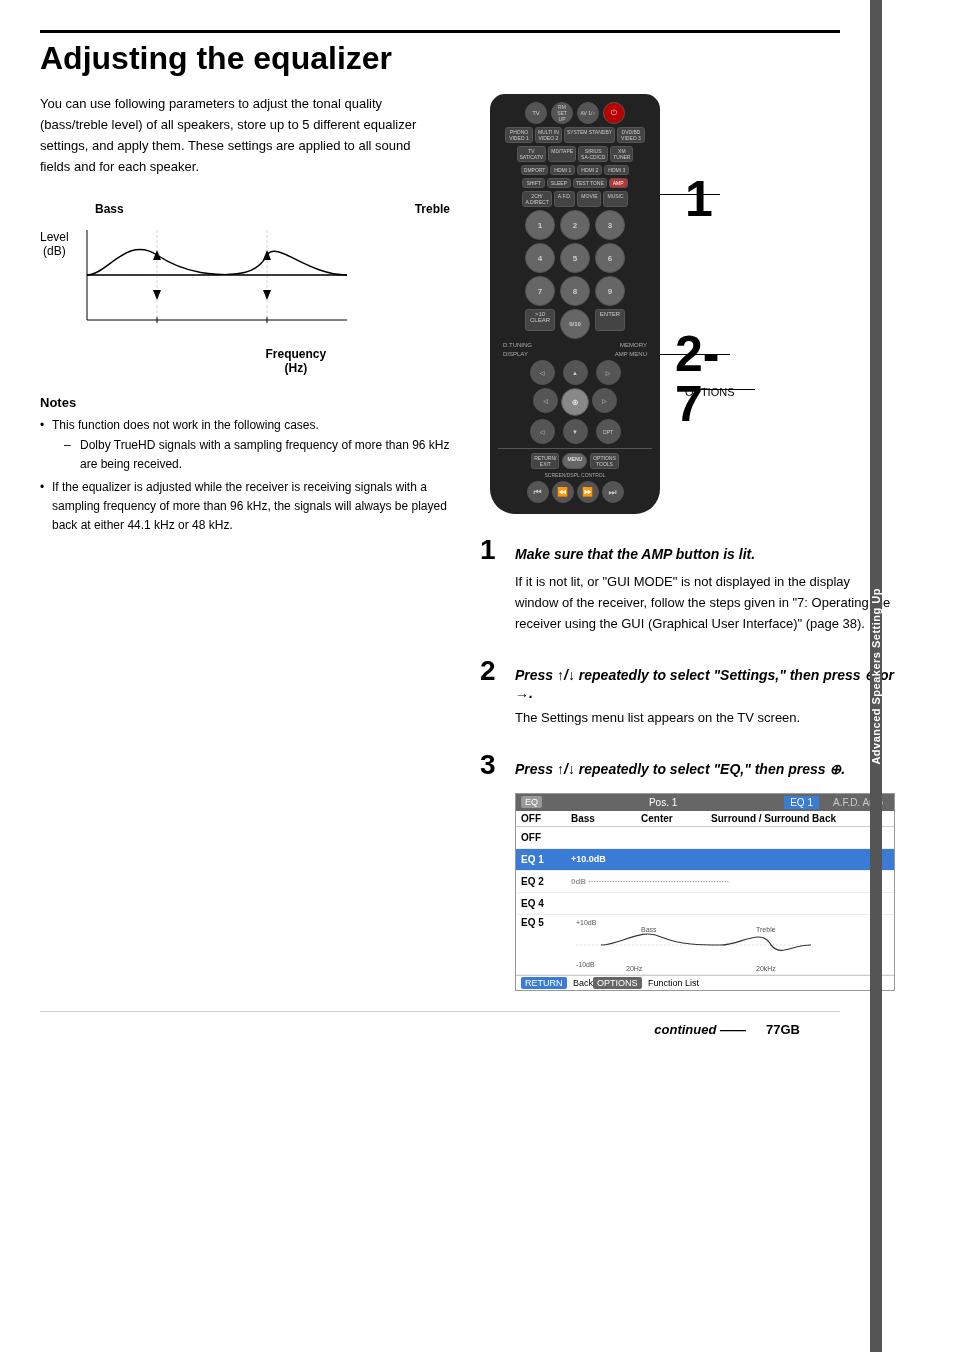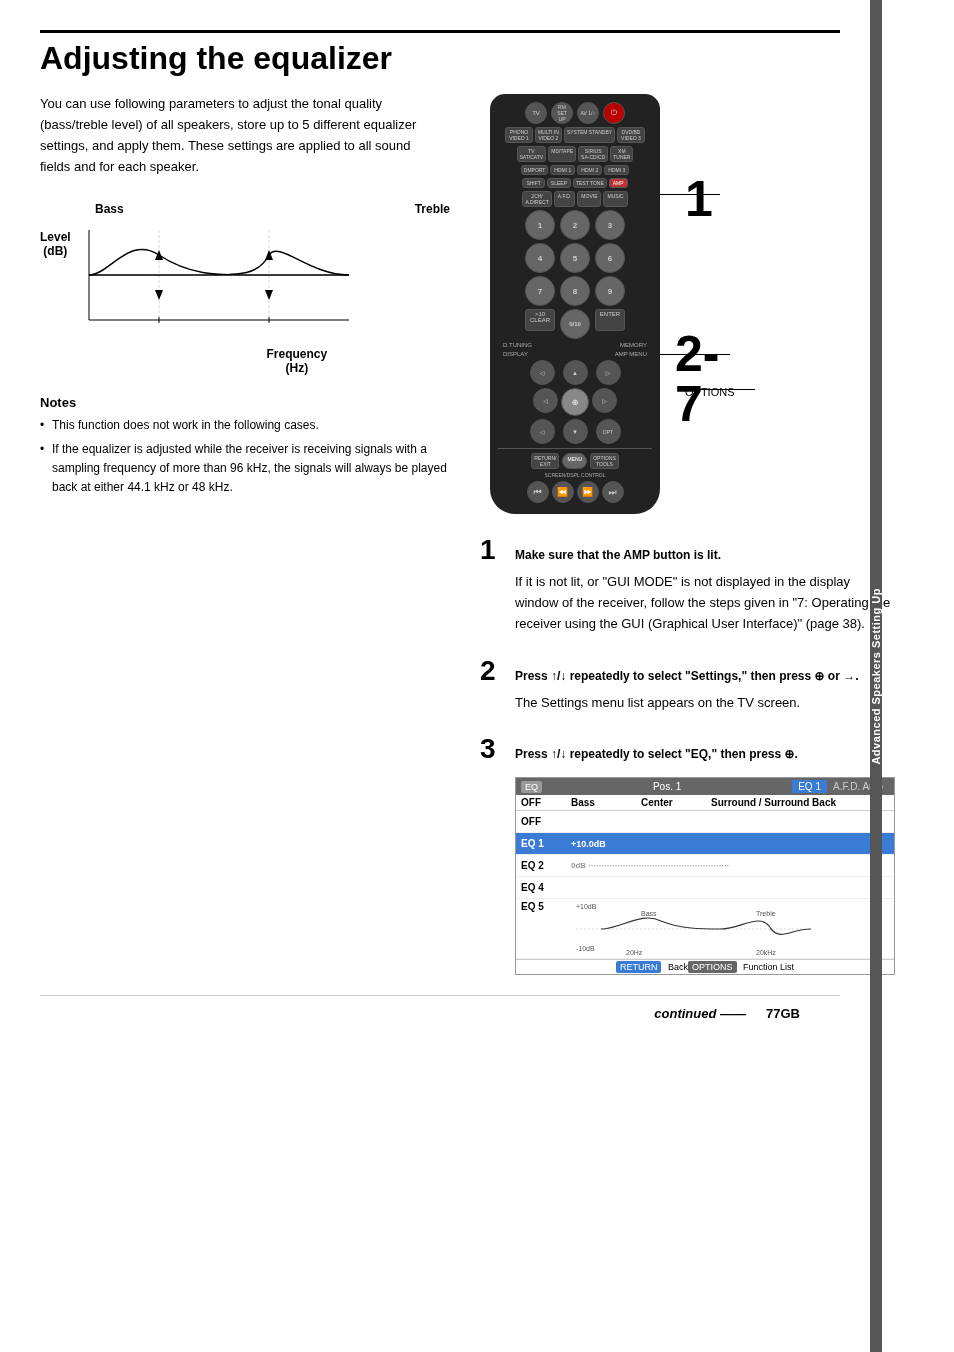--- a/index.html
+++ b/index.html
@@ -103,21 +103,21 @@
       align-items: flex-start;
     }
 
     .y-axis-label {
       display: flex;
       flex-direction: column;
       align-items: center;
       justify-content: center;
       margin-right: 8px;
       font-size: 12px;
-      font-weight: bold;
+      font-weight: normal;
       margin-top: 10px;
     }
 
     .y-axis-label span {
       display: block;
       text-align: center;
     }
 
     .graph-svg-container {
       flex: 1;
@@ -198,23 +198,24 @@
       margin-bottom: 6px;
     }
 
     .step-num {
       font-size: 28px;
       font-weight: bold;
       min-width: 25px;
     }
 
     .step-title {
-      font-size: 12px;
+      font-size: 14px;
       font-weight: bold;
       line-height: 1.3;
+      font-style: italic;
     }
 
     .step-body {
       font-size: 13px;
       line-height: 1.6;
       padding-left: 35px;
     }
 
     
     .eq-screen {
@@ -224,20 +225,21 @@
       font-size: 10px;
       background: #fff;
     }
 
     .eq-header-row {
       background: #666;
       color: #fff;
       display: flex;
       align-items: center;
       padding: 2px 5px;
+      gap: 8px;
       font-size: 10px;
     }
 
     .eq-header-icon {
       background: #999;
       color: #fff;
       padding: 1px 4px;
       font-size: 9px;
       border-radius: 2px;
     }
@@ -300,21 +302,21 @@
       color: #555;
       font-weight: bold;
     }
 
     .eq-row.selected .eq-row-content {
       color: #fff;
     }
 
     .eq-footer {
       display: flex;
-      justify-content: center;
+      justify-content: flex-start;
       padding: 2px 5px;
       border-top: 1px solid #ccc;
       font-size: 9px;
     }
 
     .eq-footer-return {
       background: #3a7bd5;
       color: #fff;
       padding: 1px 4px;
       border-radius: 2px;
@@ -493,20 +495,21 @@
             </div>
           </div>
         </div>
 
         <div class="notes-section">
           <div class="notes-title">Notes</div>
           <ul class="notes-list">
             <li>
               <span>This function does not work in the following cases.</span>
               <ul class="sub-list">
+                <li>Dolby TrueHD signals with a sampling frequency of more than 96 kHz are being received.</li>
               </ul>
             </li>
             <li>If the equalizer is adjusted while the receiver is receiving signals with a sampling frequency of more than 96 kHz, the signals will always be played back at either 44.1 kHz or 48 kHz.</li>
           </ul>
         </div>
       </div>
 
       <div class="right-col">
 
         <div class="remote-container" style="position:relative;">

